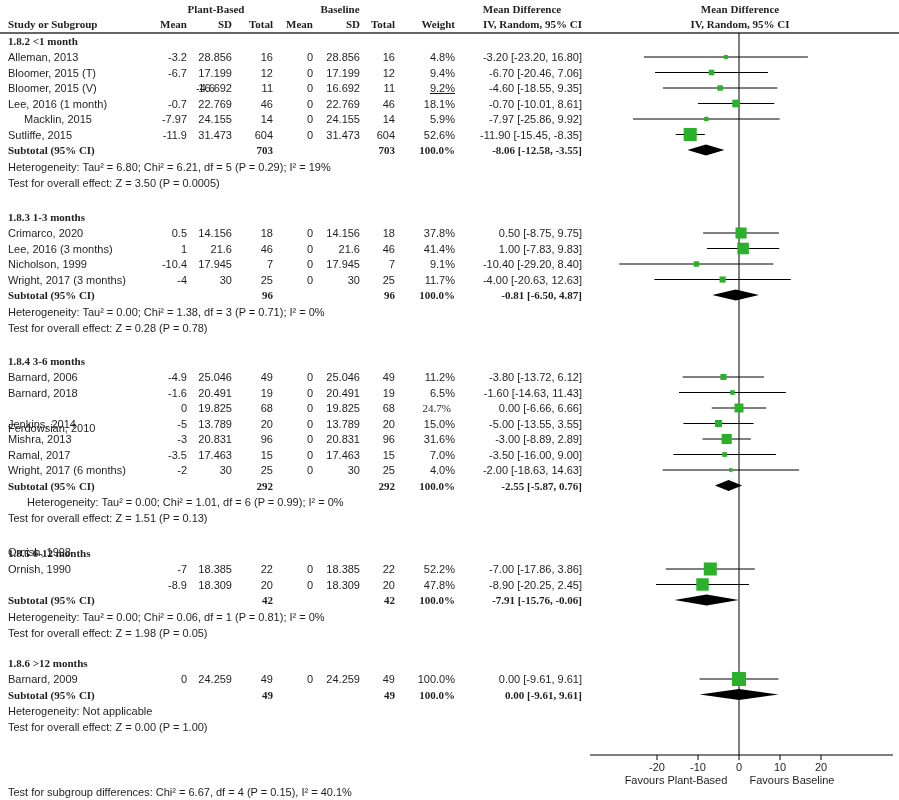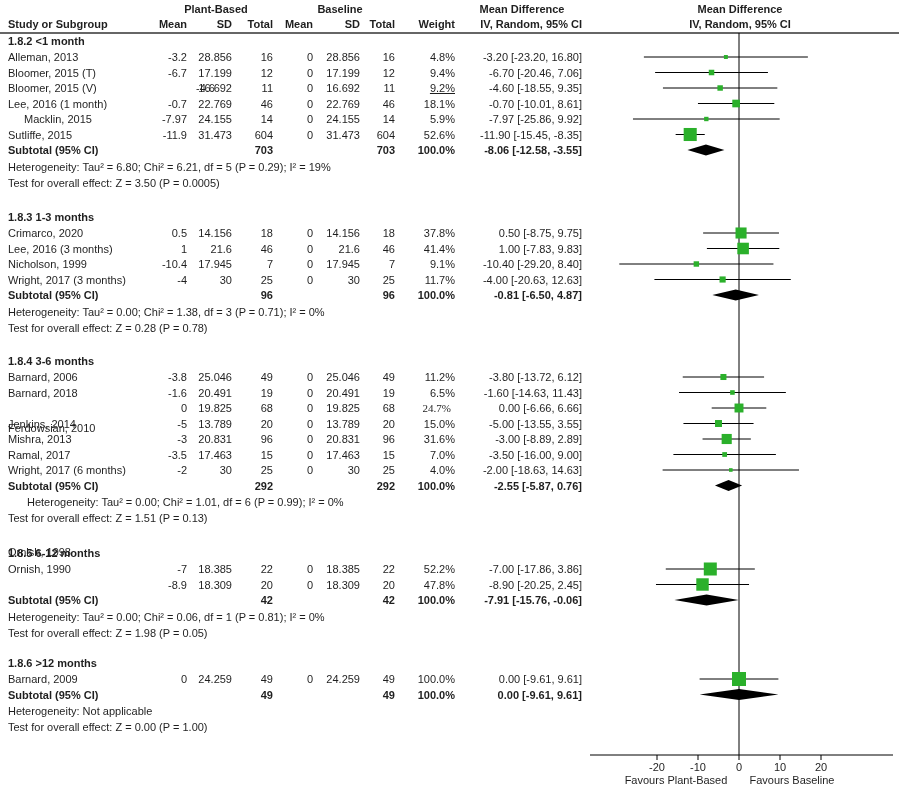--- a/index.html
+++ b/index.html
@@ -1,21 +1,21 @@
 <!DOCTYPE html>
 <html><head>
 <meta charset="utf-8">
 <style>
   html,body{margin:0;padding:0;background:#ffffff;}
   .canvas{
     position:relative;width:899px;height:800px;background:#ffffff;overflow:hidden;
     font-family:"Liberation Sans","DejaVu Sans",sans-serif;font-size:11px;color:#1f1f1f;
   }
   .cell{position:absolute;white-space:nowrap;height:16px;line-height:16px;}
-  .b{font-weight:bold;}
+  .b{font-weight:bold;font-family:Liberation Serif, serif;}
   .ctr{transform:translateX(-50%);}
   svg{position:absolute;left:0;top:0;}
 </style>
 </head>
 <body>
 
 <div class="canvas">
 
   <div class="cell b ctr" style="left:216px;top:1px;">Plant-Based</div>
   <div class="cell b ctr" style="left:340px;top:1px;">Baseline</div>
@@ -26,20 +26,21 @@
   <div class="cell b" style="right:712px;top:16px;">Mean</div>
   <div class="cell b" style="right:667px;top:16px;">SD</div>
   <div class="cell b" style="right:626px;top:16px;">Total</div>
   <div class="cell b" style="right:586px;top:16px;">Mean</div>
   <div class="cell b" style="right:539px;top:16px;">SD</div>
   <div class="cell b" style="right:504px;top:16px;">Total</div>
   <div class="cell b" style="right:444px;top:16px;">Weight</div>
   <div class="cell b" style="right:317px;top:16px;">IV, Random, 95% CI</div>
   <div class="cell b ctr" style="left:740px;top:16px;">IV, Random, 95% CI</div>
 
+  <div class="cell" style="left:8px;top:784px;">Test for subgroup differences: Chi² = 6.67, df = 4 (P = 0.15), I² = 40.1%</div>
 
   <div id="rows">
       <div class="cell b" style="top: 33px; left: 8px;">1.8.2 &lt;1 month</div>
       <div class="cell" style="top: 49px; left: 8px;">Alleman, 2013</div>
       <div class="cell" style="top: 49px; right: 712px;">-3.2</div>
       <div class="cell" style="top: 49px; right: 667px;">28.856</div>
       <div class="cell" style="top: 49px; right: 626px;">16</div>
       <div class="cell" style="top: 49px; right: 586px;">0</div>
       <div class="cell" style="top: 49px; right: 539px;">28.856</div>
       <div class="cell" style="top: 49px; right: 504px;">16</div>
@@ -136,21 +137,21 @@
       <div class="cell" style="top: 271.5px; right: 317px;">-4.00 [-20.63, 12.63]</div>
       <div class="cell b" style="top: 287px; left: 8px;">Subtotal (95% CI)</div>
       <div class="cell b" style="top: 287px; right: 626px;">96</div>
       <div class="cell b" style="top: 287px; right: 504px;">96</div>
       <div class="cell b" style="top: 287px; right: 444px;">100.0%</div>
       <div class="cell b" style="top: 287px; right: 317px;">-0.81 [-6.50, 4.87]</div>
       <div class="cell" style="top: 303.5px; left: 8px;">Heterogeneity: Tau² = 0.00; Chi² = 1.38, df = 3 (P = 0.71); I² = 0%</div>
       <div class="cell" style="top: 319.5px; left: 8px;">Test for overall effect: Z = 0.28 (P = 0.78)</div>
       <div class="cell b" style="top: 353px; left: 8px;">1.8.4 3-6 months</div>
       <div class="cell" style="top: 369px; left: 8px;">Barnard, 2006</div>
-      <div class="cell" style="top: 369px; right: 712px;">-3.8</div>
+      <div class="cell" style="top: 369px; right: 712px;">-4.9</div>
       <div class="cell" style="top: 369px; right: 667px;">25.046</div>
       <div class="cell" style="top: 369px; right: 626px;">49</div>
       <div class="cell" style="top: 369px; right: 586px;">0</div>
       <div class="cell" style="top: 369px; right: 539px;">25.046</div>
       <div class="cell" style="top: 369px; right: 504px;">49</div>
       <div class="cell" style="top: 369px; right: 444px;">11.2%</div>
       <div class="cell" style="top: 369px; right: 317px;">-3.80 [-13.72, 6.12]</div>
       <div class="cell" style="top: 384.5px; left: 8px;">Barnard, 2018</div>
       <div class="cell" style="top: 384.5px; right: 712px;">-1.6</div>
       <div class="cell" style="top: 384.5px; right: 667px;">20.491</div>

